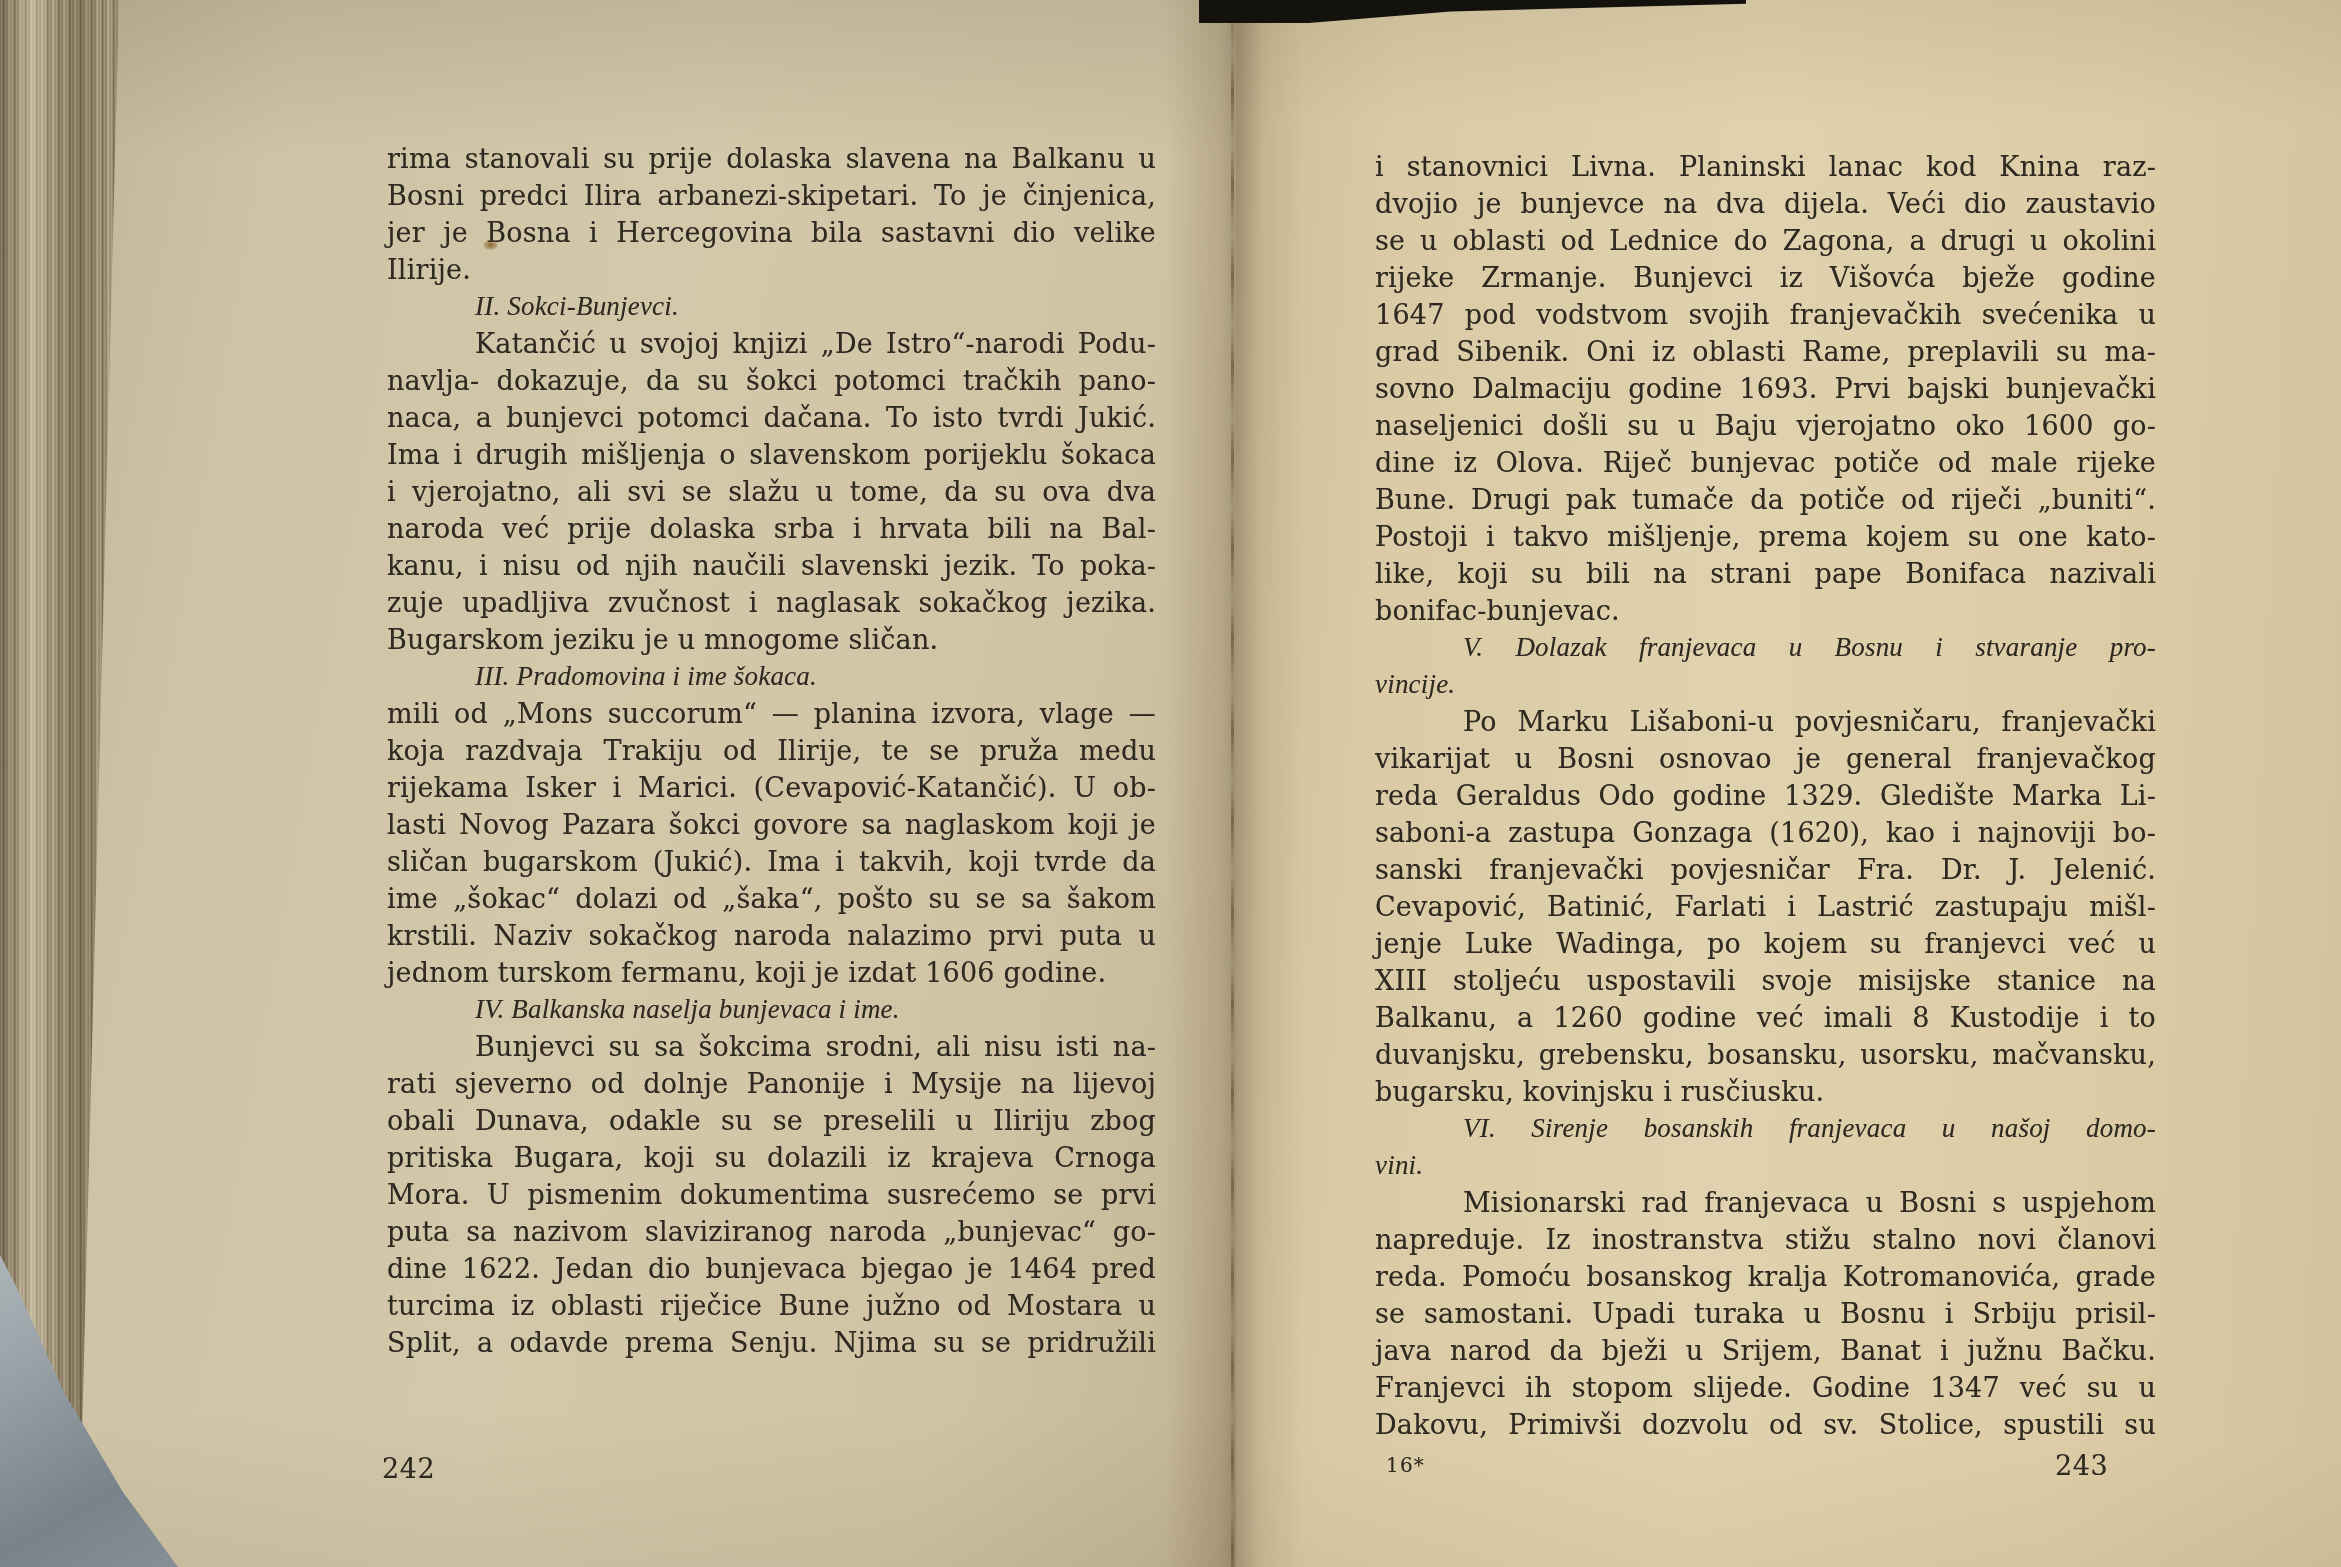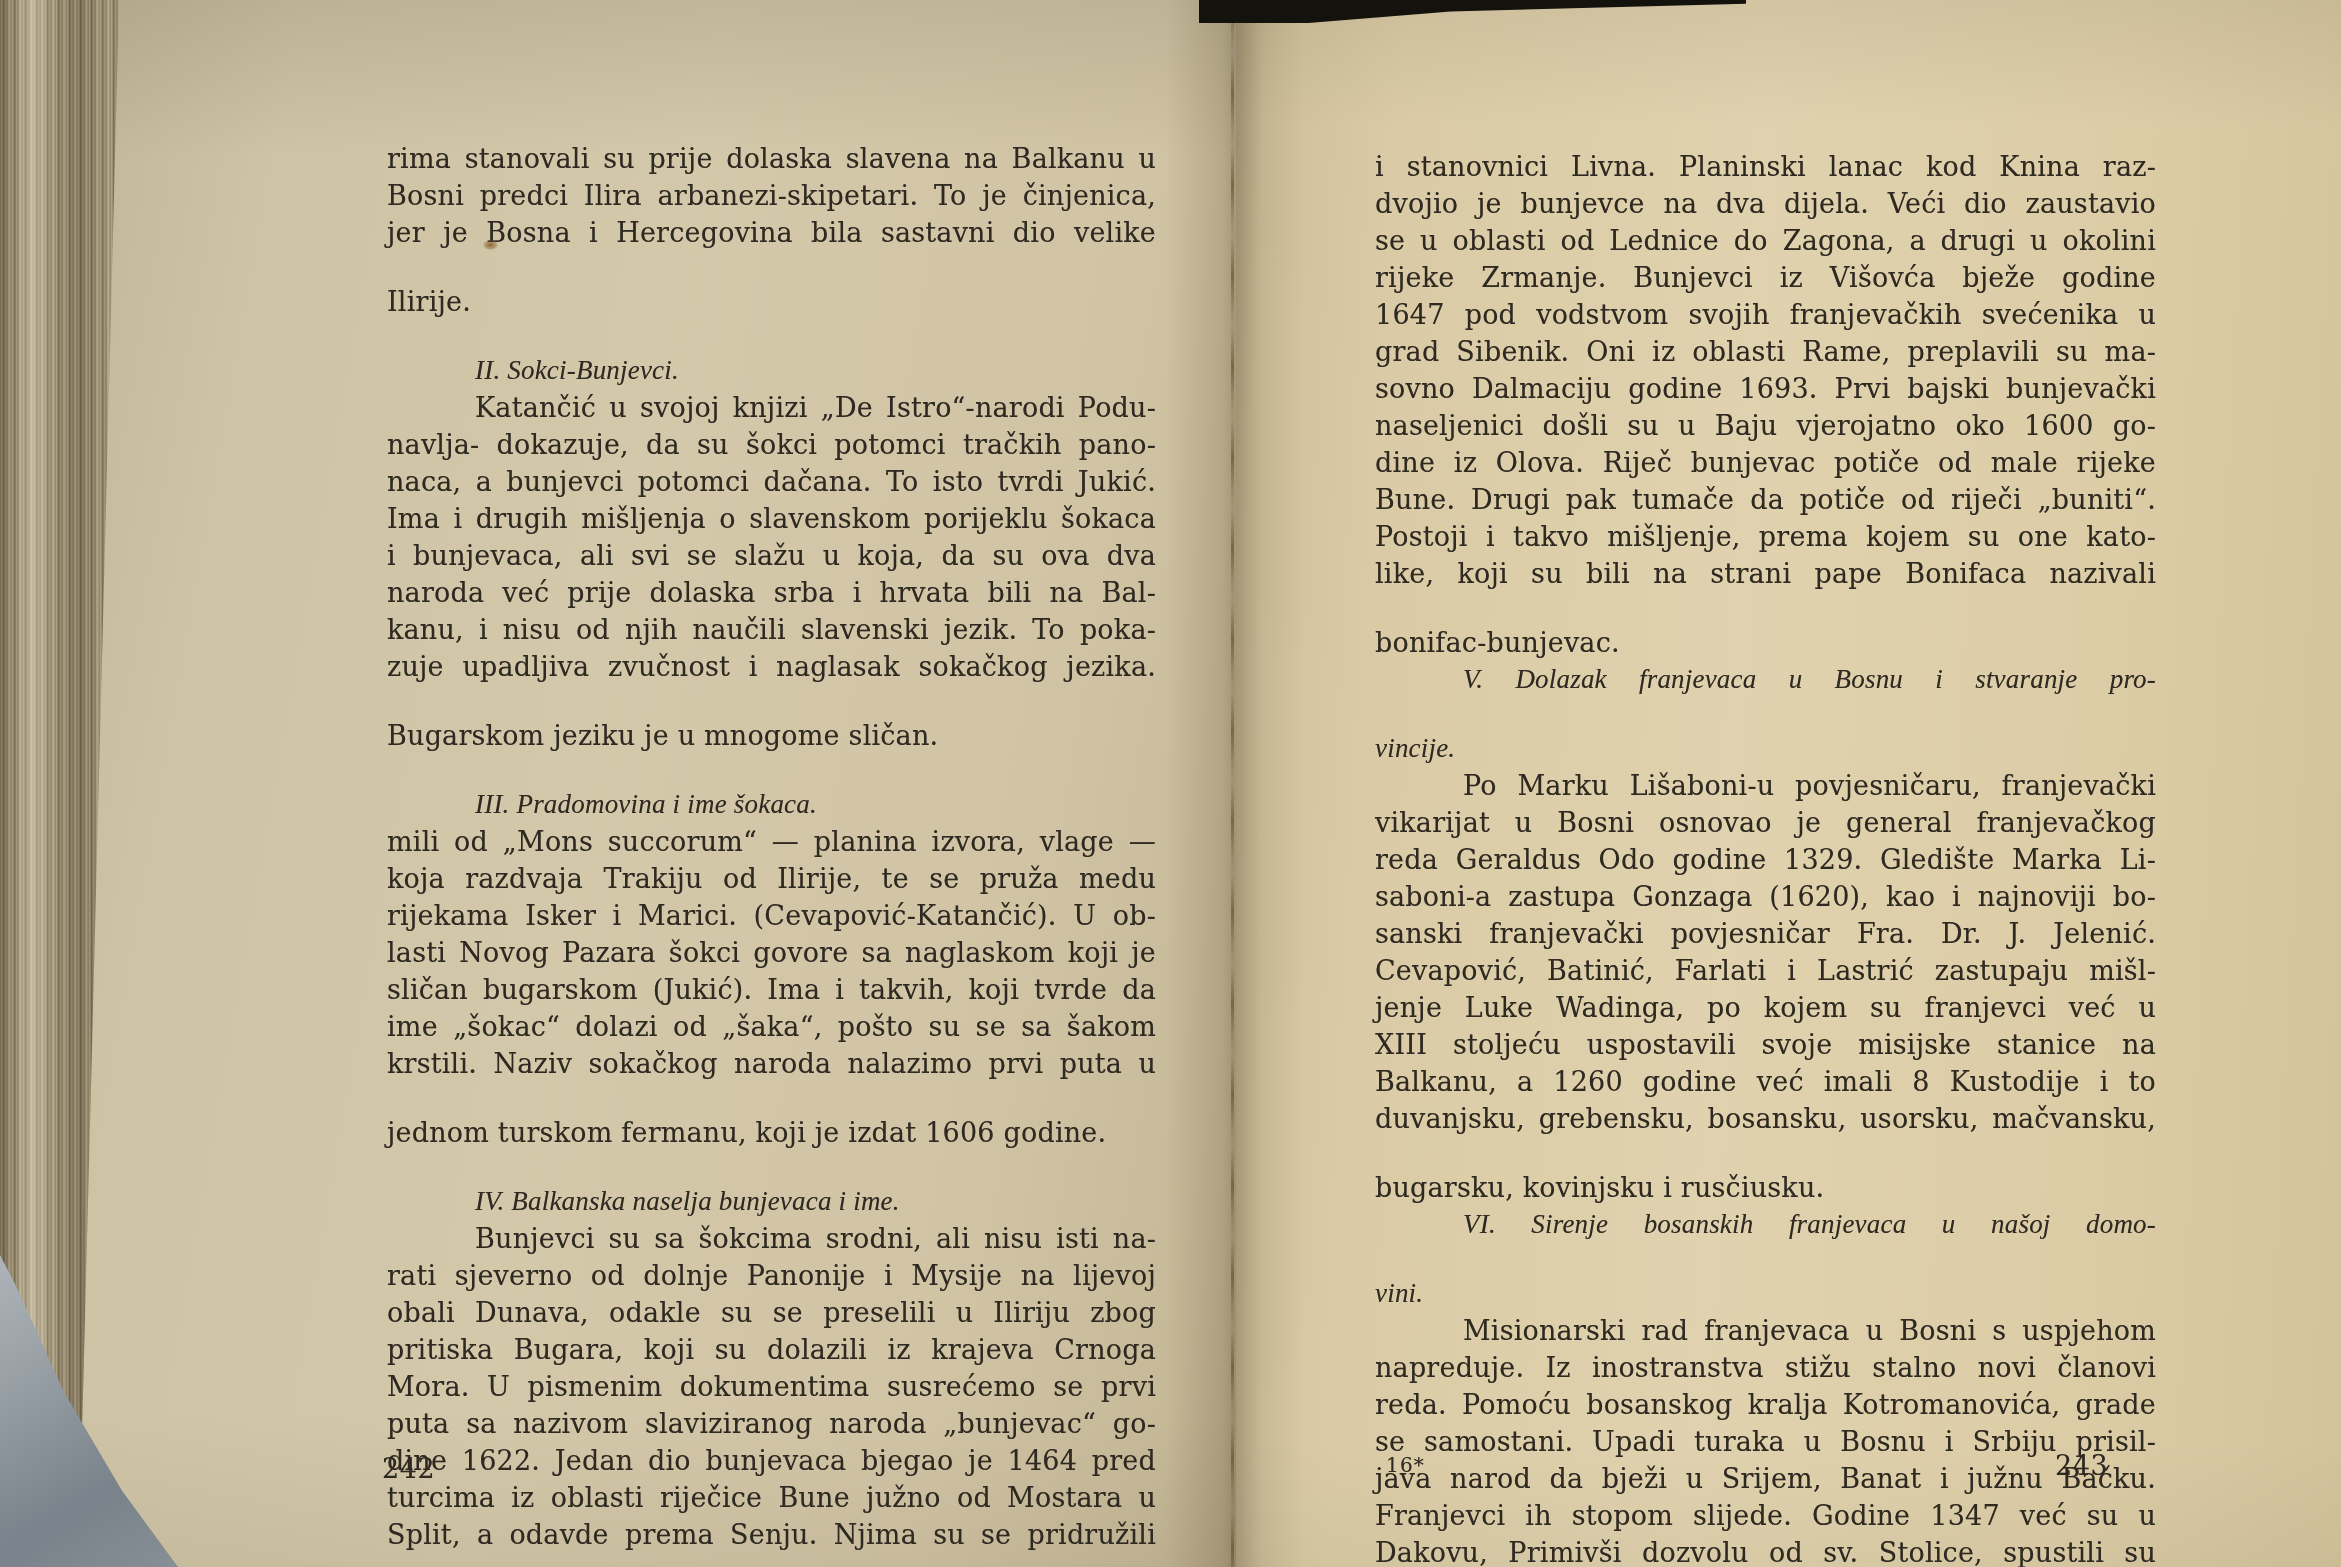--- a/index.html
+++ b/index.html
@@ -74,21 +74,21 @@
     position: absolute;
     color: var(--ink,#2e2921);
     font-size: 27px;
     line-height: 37px;
     letter-spacing: 0.2px;
     text-shadow: 0 0 0.6px rgba(46,41,33,.35);
   }
   .text-left  { left: 387px;  top: 140px; width: 769px; }
   .text-right { left: 1375px; top: 148px; width: 781px; }
   .line { text-align: justify; text-align-last: justify; }
-  .line.last { text-align-last: left; margin-top: 32px; }
+  .line.last { text-align-last: left; }
   .line.indent { text-indent: 88px; }
   .block.heading .line { font-style: italic; font-family: Liberation Serif, serif; }
   .page-number {
     position: absolute;
     color: var(--ink,#2e2921);
     font-size: 27px;
     letter-spacing: 0.6px;
     text-shadow: 0 0 0.6px rgba(46,41,33,.35);
   }
   .pn-left  { left: 382px;  top: 1453px; }
@@ -114,21 +114,21 @@
         <div class="line last">Ilirije.</div>
       </div>
       <div class="block heading">
         <div class="line last indent">II. Sokci-Bunjevci.</div>
       </div>
       <div class="block body">
         <div class="line indent">Katančić u svojoj knjizi „De Istro“-narodi Podu-</div>
         <div class="line">navlja- dokazuje, da su šokci potomci tračkih pano-</div>
         <div class="line">naca, a bunjevci potomci dačana. To isto tvrdi Jukić.</div>
         <div class="line">Ima i drugih mišljenja o slavenskom porijeklu šokaca</div>
-        <div class="line">i bunjevaca, ali svi se slažu u koja, da su ova dva</div>
+        <div class="line">i vjerojatno, ali svi se slažu u tome, da su ova dva</div>
         <div class="line">naroda već prije dolaska srba i hrvata bili na Bal-</div>
         <div class="line">kanu, i nisu od njih naučili slavenski jezik. To poka-</div>
         <div class="line">zuje upadljiva zvučnost i naglasak sokačkog jezika.</div>
         <div class="line last">Bugarskom jeziku je u mnogome sličan.</div>
       </div>
       <div class="block heading">
         <div class="line last indent">III. Pradomovina i ime šokaca.</div>
       </div>
       <div class="block body">
         <div class="line">mili od „Mons succorum“ — planina izvora, vlage —</div>

